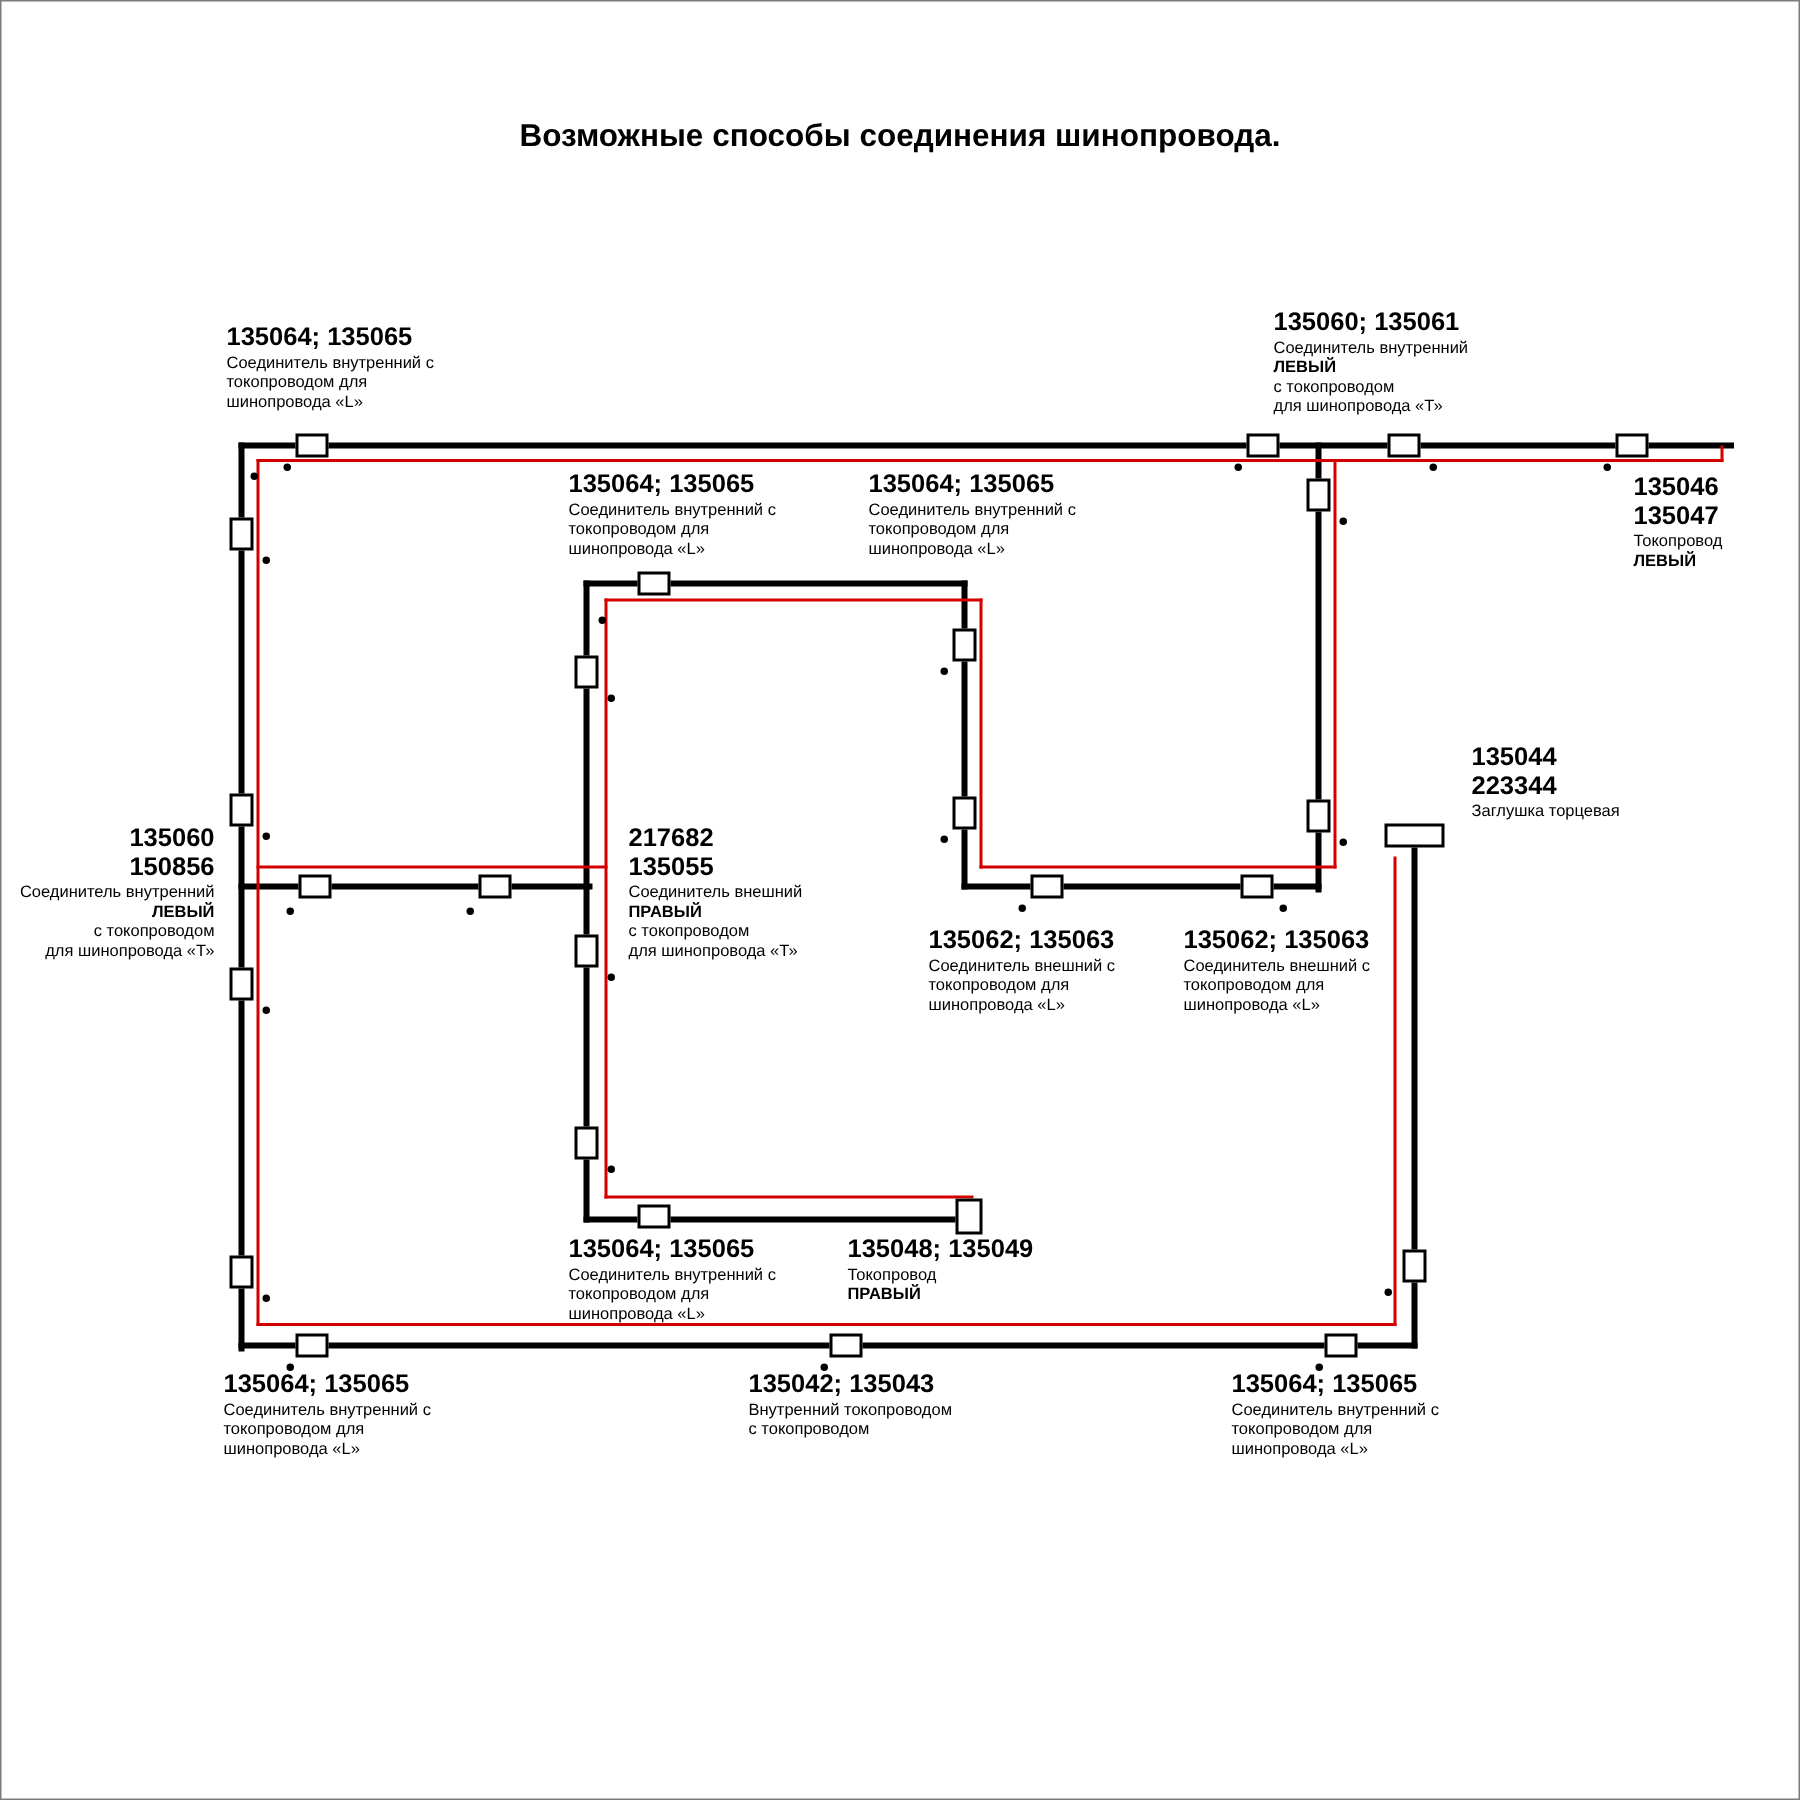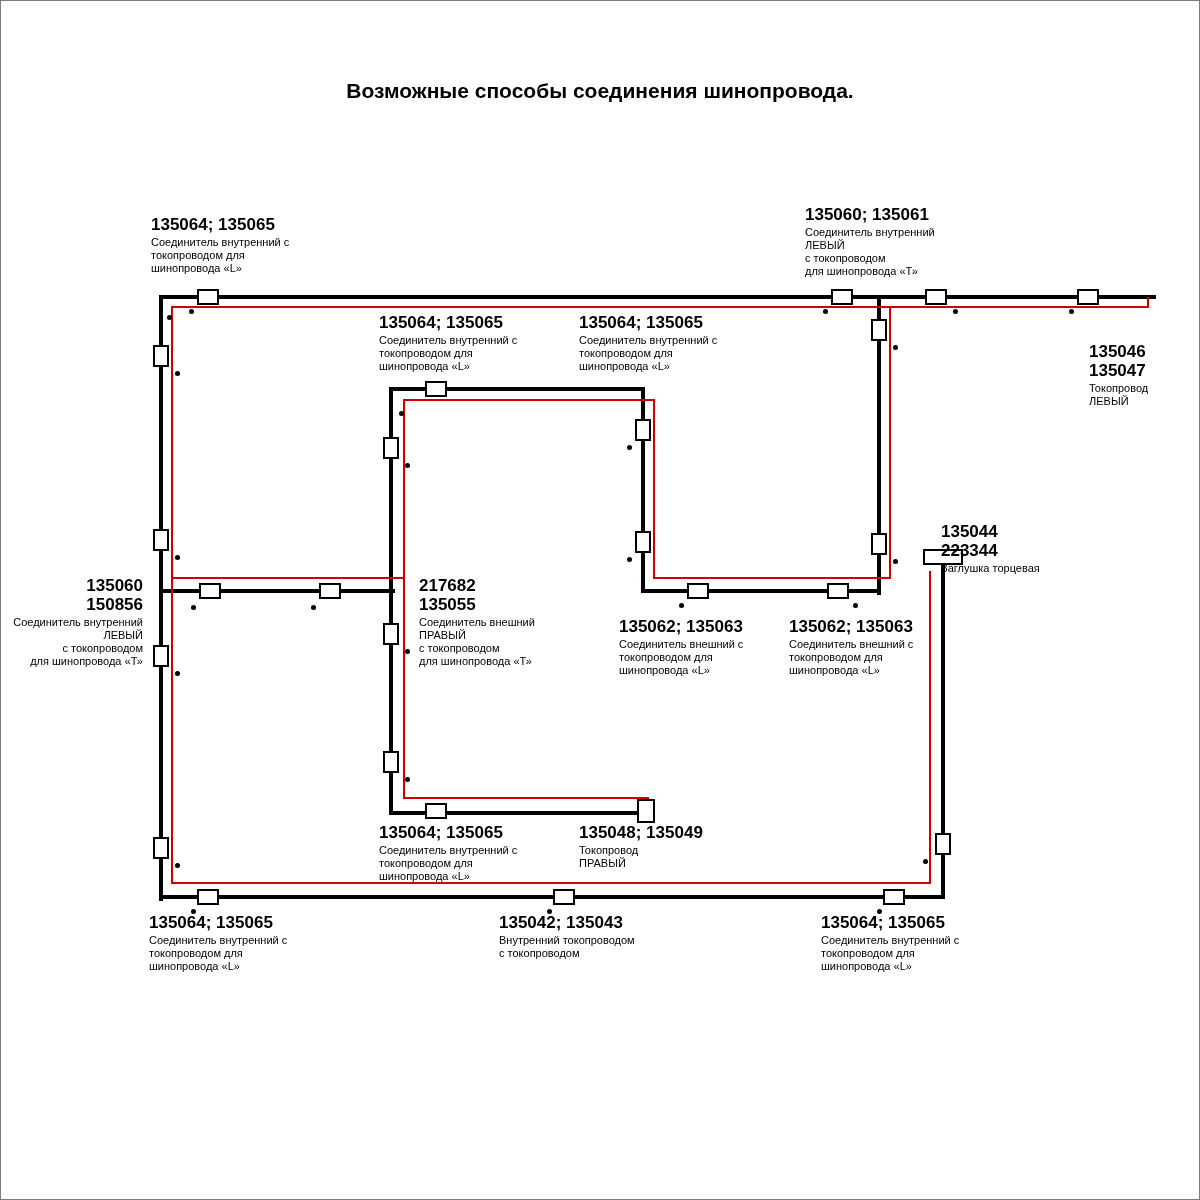--- a/index.html
+++ b/index.html
@@ -21,23 +21,23 @@
     font-weight: bold;
     color: #000;
   }
   .title .t2 { margin-top: 16px; }
   .trk  { position: absolute; background: #000; }
   .wire { position: absolute; background: #d40000; }
   .cbox { position: absolute; background: #fff; border: 2px solid #000; }
   .dot  { position: absolute; width: 5px; height: 5px; border-radius: 50%; background: #000; }
   .lbl  { position: absolute; font-size: 11px; line-height: 13px; color: #000; white-space: nowrap; }
   .lbl .code { font-size: 17px; font-weight: bold; line-height: 19px; margin-bottom: 2px; }
-  .lbl .code2 { margin-bottom: 0; margin-top: 27px; }
+  .lbl .code2 { margin-bottom: 0; }
   .lbl.right { text-align: right; }
-  .b { font-weight: normal; }
+  .b { font-weight: bold; }
 </style>
 </head>
 <body>
 
 <div class="page">
 
   <div class="title">
     <div class="t2">Возможные способы соединения шинопровода.</div>
   </div>
 
@@ -135,36 +135,36 @@
     <div>шинопровода «L»</div>
   </div>
 
   <div class="lbl" style="left:578px;top:312px">
     <div class="code">135064; 135065</div>
     <div>Соединитель внутренний с</div>
     <div>токопроводом для</div>
     <div>шинопровода «L»</div>
   </div>
 
-  <div class="lbl" style="left:804px;top:204px">
+  <div class="lbl" style="left:848px;top:204px">
     <div class="code">135060; 135061</div>
     <div>Соединитель внутренний</div>
     <div class="b">ЛЕВЫЙ</div>
     <div>с токопроводом</div>
     <div>для шинопровода «Т»</div>
   </div>
 
   <div class="lbl" style="left:1088px;top:314px">
     <div class="code code2">135046</div>
     <div class="code">135047</div>
     <div>Токопровод</div>
     <div class="b">ЛЕВЫЙ</div>
   </div>
 
-  <div class="lbl" style="left:940px;top:494px">
+  <div class="lbl" style="left:980px;top:494px">
     <div class="code code2">135044</div>
     <div class="code">223344</div>
     <div>Заглушка торцевая</div>
   </div>
 
   <div class="lbl right" style="left:0px;top:548px;width:142px">
     <div class="code code2">135060</div>
     <div class="code">150856</div>
     <div>Соединитель внутренний</div>
     <div class="b">ЛЕВЫЙ</div>
@@ -195,21 +195,21 @@
     <div>шинопровода «L»</div>
   </div>
 
   <div class="lbl" style="left:378px;top:822px">
     <div class="code">135064; 135065</div>
     <div>Соединитель внутренний с</div>
     <div>токопроводом для</div>
     <div>шинопровода «L»</div>
   </div>
 
-  <div class="lbl" style="left:578px;top:822px">
+  <div class="lbl" style="left:564px;top:822px">
     <div class="code">135048; 135049</div>
     <div>Токопровод</div>
     <div class="b">ПРАВЫЙ</div>
   </div>
 
   <div class="lbl" style="left:148px;top:912px">
     <div class="code">135064; 135065</div>
     <div>Соединитель внутренний с</div>
     <div>токопроводом для</div>
     <div>шинопровода «L»</div>

